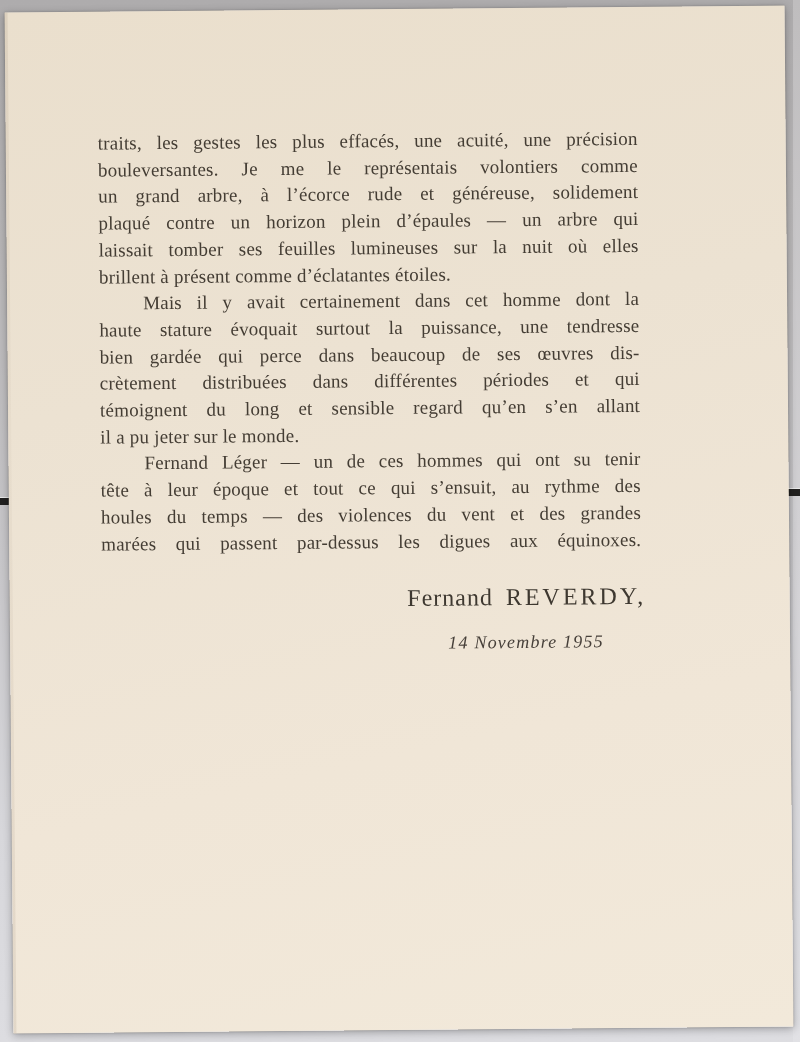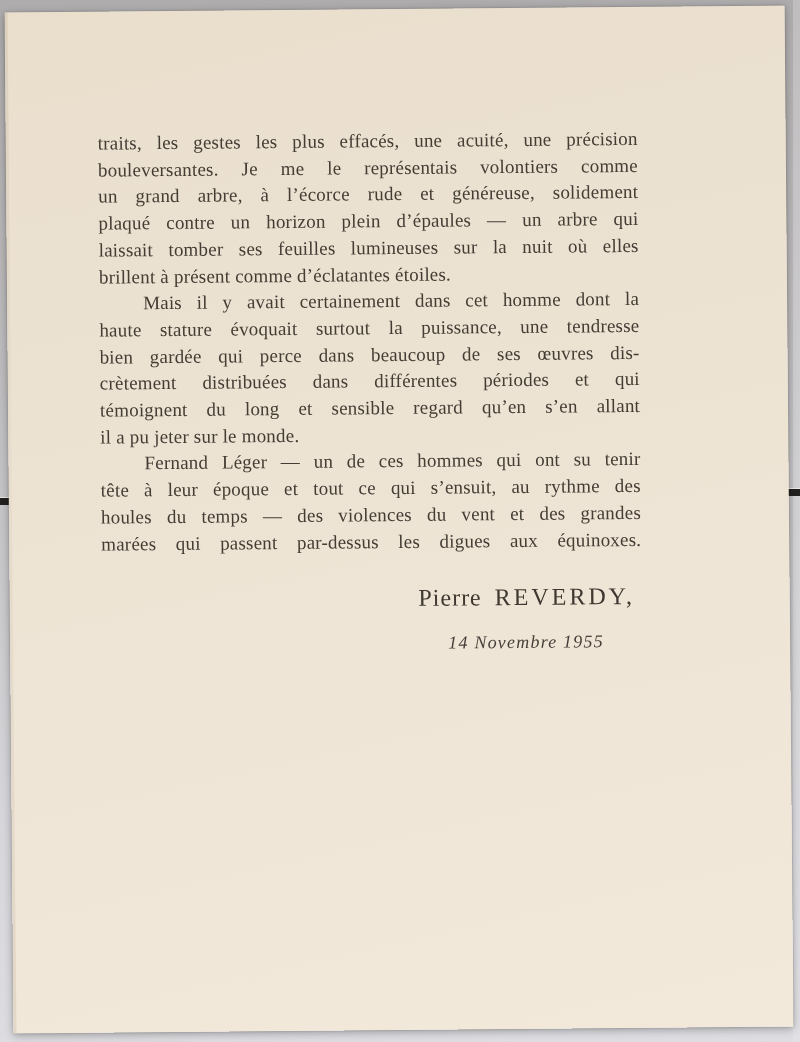--- a/index.html
+++ b/index.html
@@ -101,18 +101,18 @@
       </div>
       <div class="paragraph">
         <div class="line indent">Fernand Léger — un de ces hommes qui ont su tenir</div>
         <div class="line">tête à leur époque et tout ce qui s’ensuit, au rythme des</div>
         <div class="line">houles du temps — des violences du vent et des grandes</div>
         <div class="line">marées qui passent par-dessus les digues aux équinoxes.</div>
       </div>
     </div>
 
   <div class="signature-block">
-    <span class="signature-name"><span class="given">Pierre</span><span class="family">REVERDY,</span></span>
+    <span class="signature-name"><span class="given">Fernand</span><span class="family">REVERDY,</span></span>
   </div>
 
   <div class="signature-date">14 Novembre 1955</div>
 
 </div>
 
 </body></html>

